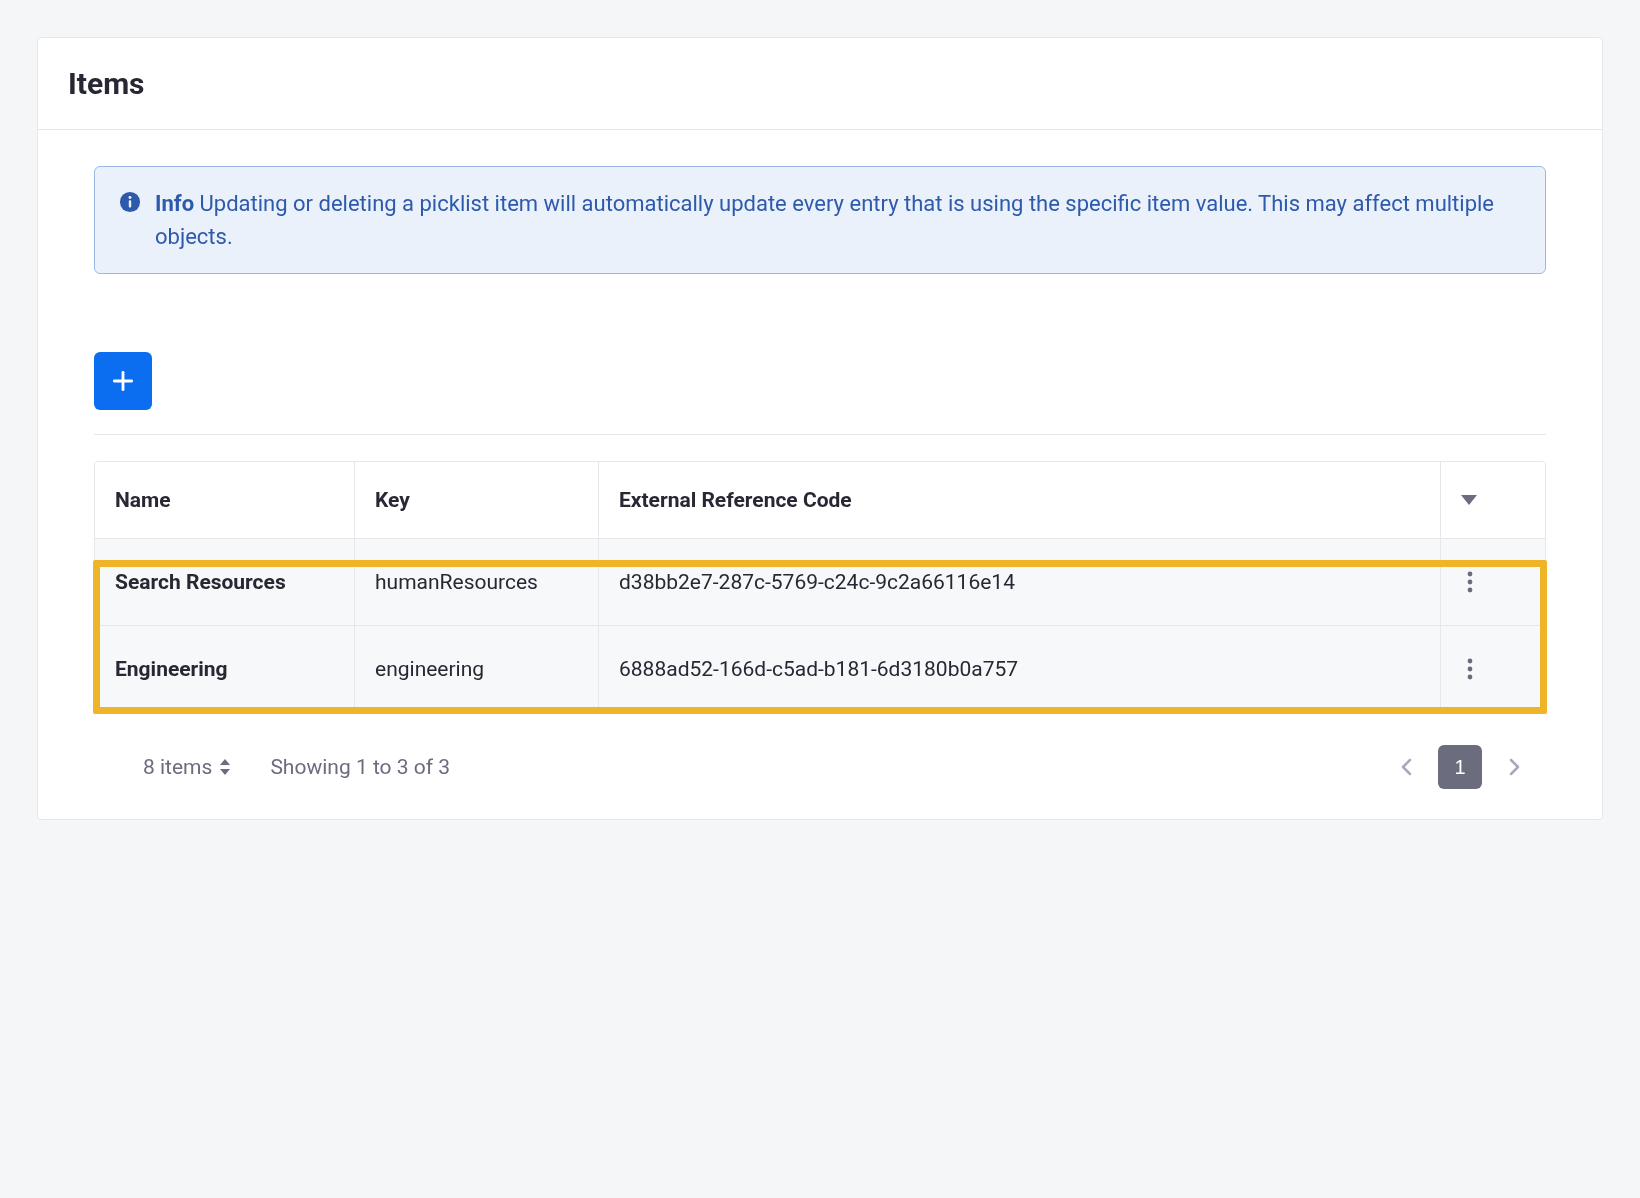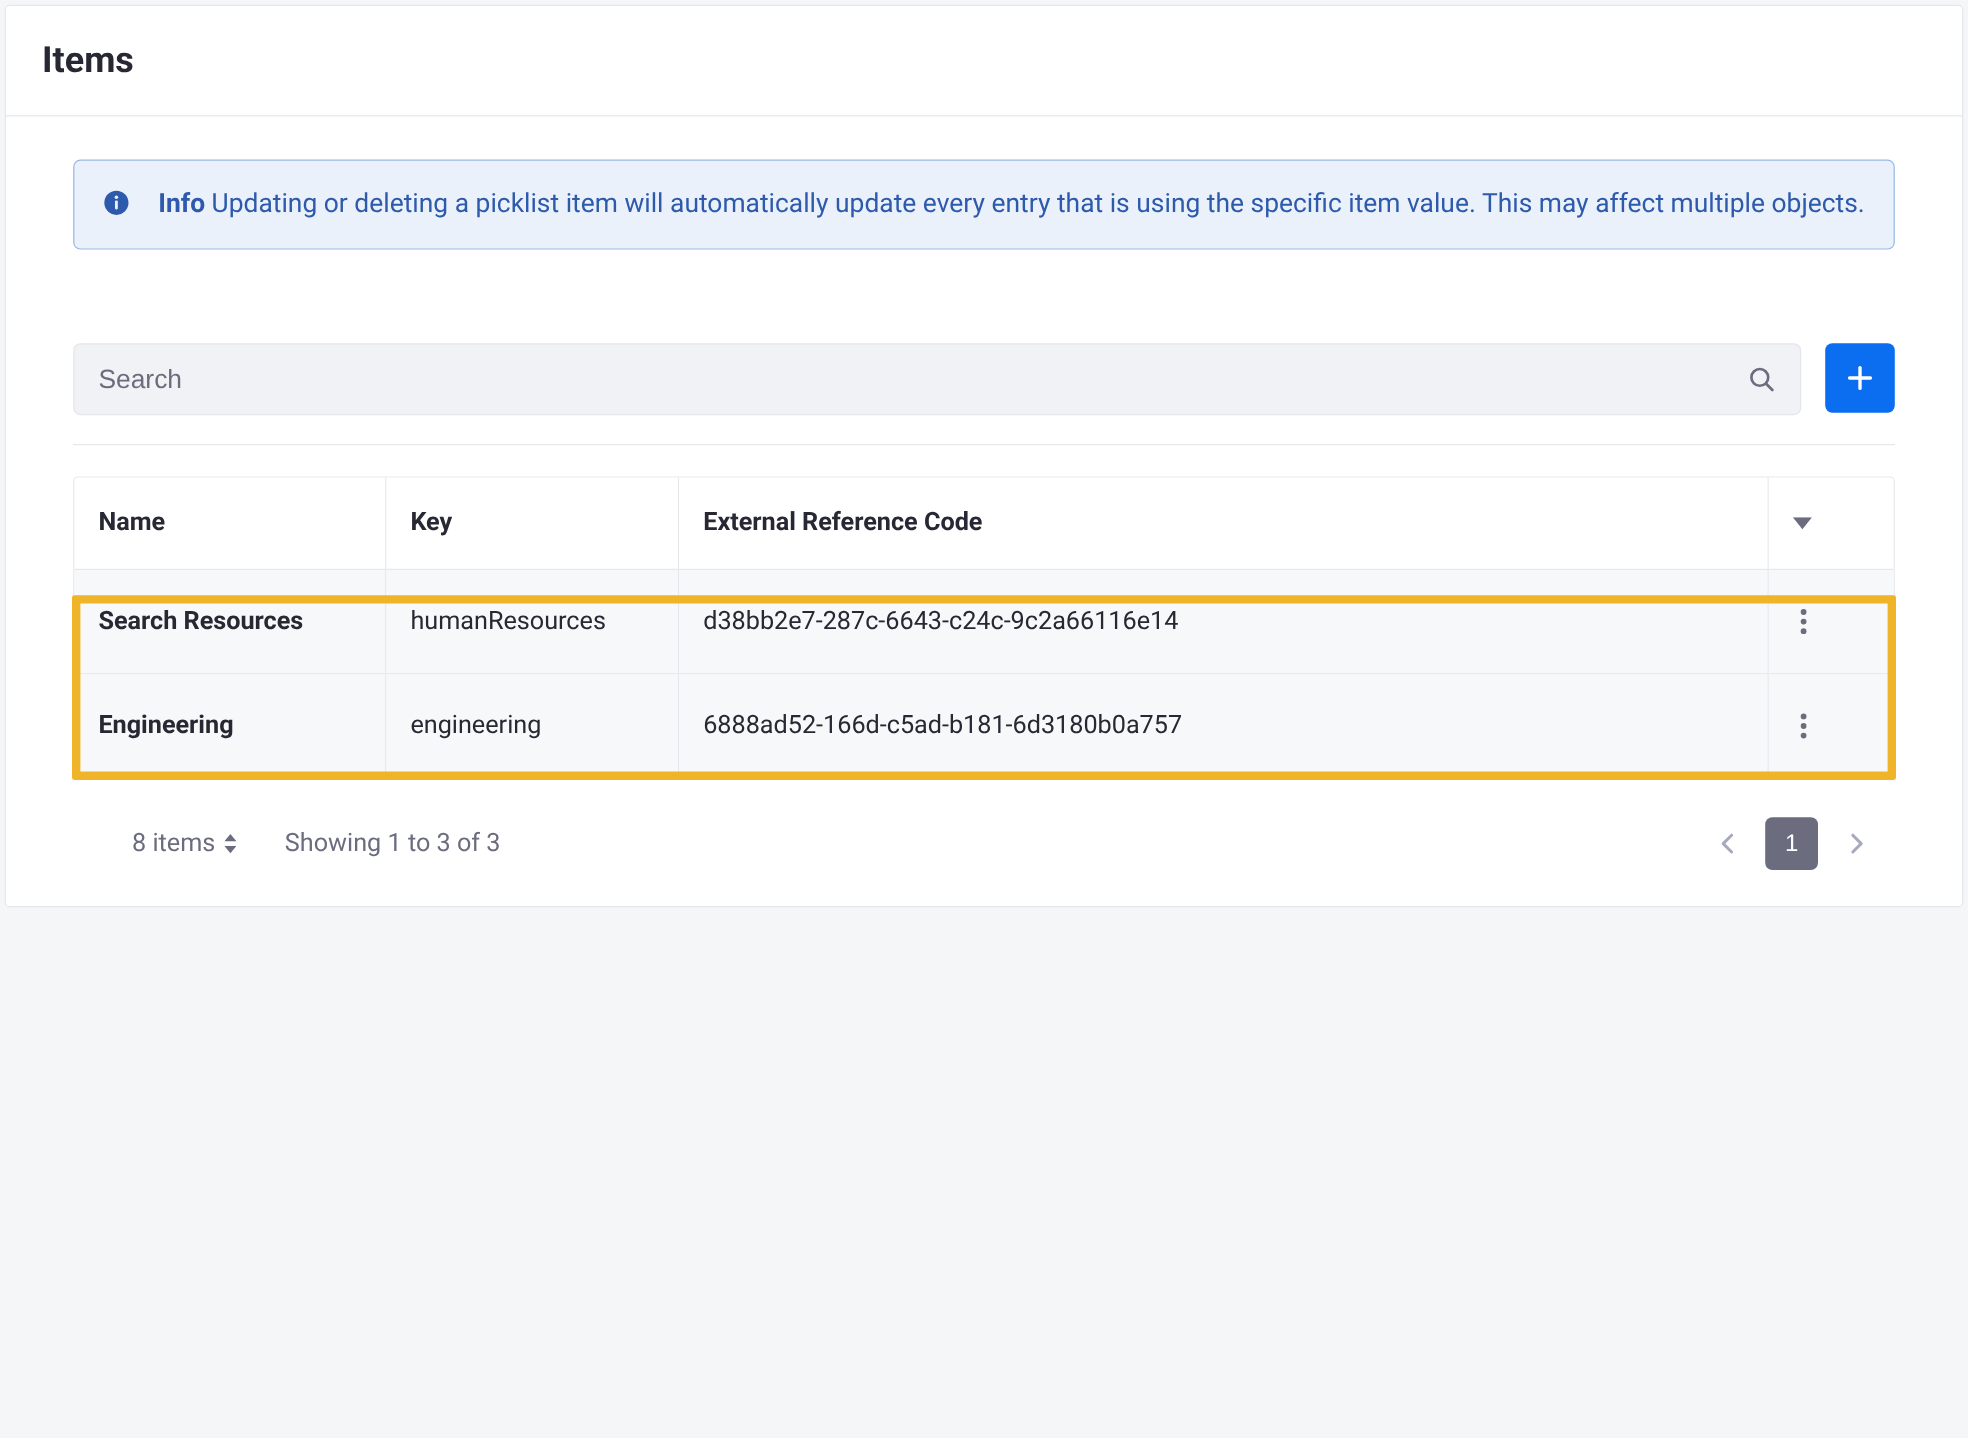--- a/index.html
+++ b/index.html
@@ -3,21 +3,21 @@
 <meta charset="utf-8">
 <style>
   * { box-sizing: border-box; margin: 0; padding: 0; }
   body {
     font-family: -apple-system, BlinkMacSystemFont, "Segoe UI", Roboto, "Helvetica Neue", Arial, sans-serif;
     background: #f5f6f8;
     color: #282d3a;
     font-size: 20px;
   }
   .page {
-    padding: 4px;
+    padding: 37px;
   }
   .panel {
     background: #fff;
     border: 1px solid #e5e7eb;
     border-radius: 4px;
   }
   .panel-header {
     padding: 28px 30px;
     border-bottom: 1px solid #e5e7eb;
   }
@@ -221,29 +221,20 @@
               <circle cx="12" cy="7" r="1.6" fill="#eaf1fb"></circle>
             </svg>
         </span>
         <div>
           <span class="info-label">Info</span>
           <span>Updating or deleting a picklist item will automatically update every entry that is using the specific item value. This may affect multiple objects.</span>
         </div>
       </div>
 
       <div class="toolbar">
-        <div class="search-wrap">
-          <input class="search-input" type="text" placeholder="Search" style="">
-          <span class="search-icon">
-            <svg width="24" height="24" viewBox="0 0 24 24" fill="none" stroke="#6b6c7e" stroke-width="2.2">
-                <circle cx="10.5" cy="10.5" r="7"></circle>
-                <line x1="16" y1="16" x2="21" y2="21" stroke-linecap="round"></line>
-              </svg>
-          </span>
-        </div>
         <button class="add-btn">
           <span>
             <svg width="26" height="26" viewBox="0 0 24 24" fill="none" stroke="#fff" stroke-width="2.6" stroke-linecap="round">
                 <line x1="12" y1="4" x2="12" y2="20"></line>
                 <line x1="4" y1="12" x2="20" y2="12"></line>
               </svg>
           </span>
         </button>
       </div>
 
@@ -260,21 +251,21 @@
                       <polygon points="0,0 16,0 8,10"></polygon>
                     </svg>
                 </span>
               </th>
             </tr>
           </thead>
           <tbody>
             <tr class="row-alt">
               <td class="td-name">Search Resources</td>
               <td class="td-key">humanResources</td>
-              <td class="td-erc">d38bb2e7-287c-6643-c24c-9c2a66116e14</td>
+              <td class="td-erc">d38bb2e7-287c-5769-c24c-9c2a66116e14</td>
               <td class="actions-cell">
                 <button class="kebab">
                   <span>
                     <svg width="6" height="22" viewBox="0 0 6 22" fill="#6b6c7e">
                         <circle cx="3" cy="3" r="2.4"></circle>
                         <circle cx="3" cy="11" r="2.4"></circle>
                         <circle cx="3" cy="19" r="2.4"></circle>
                       </svg>
                   </span>
                 </button>

